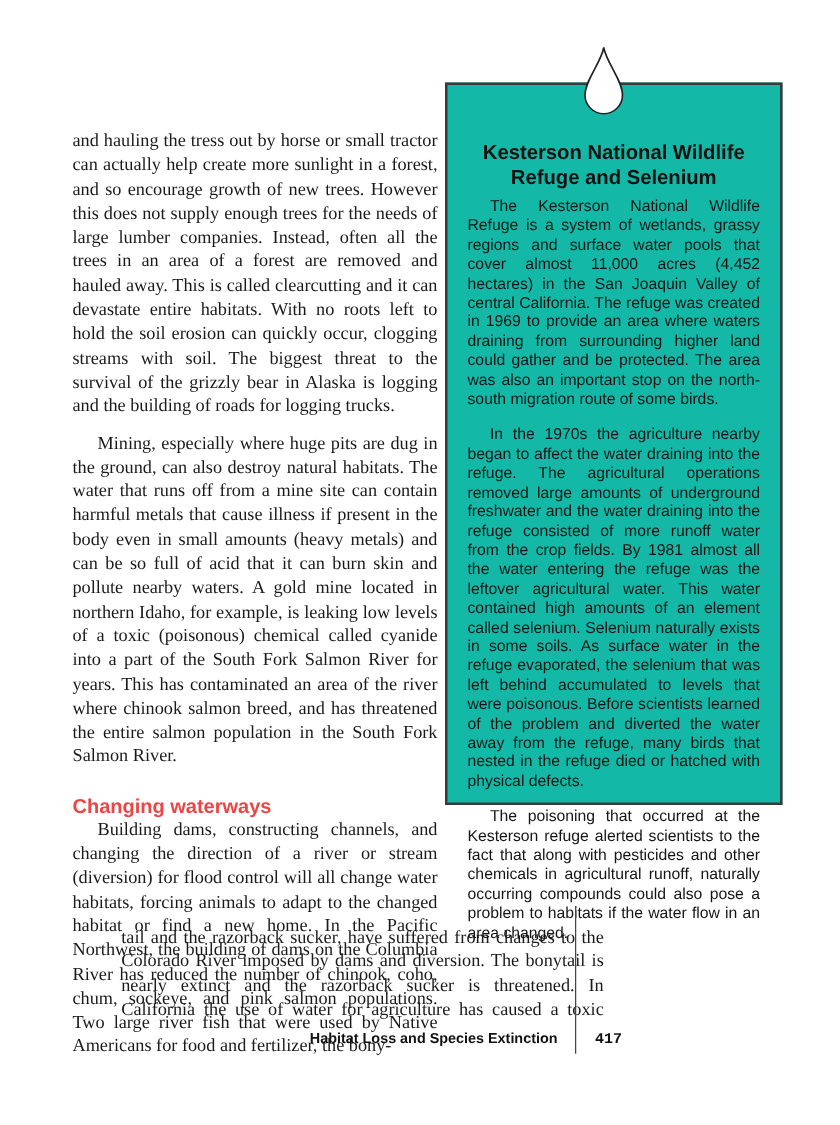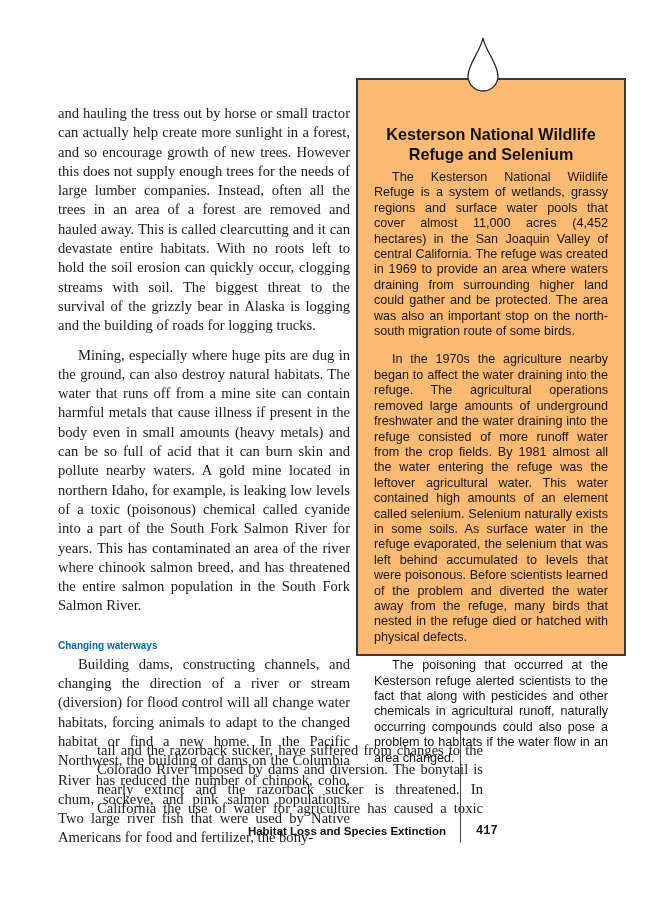--- a/index.html
+++ b/index.html
@@ -2,25 +2,25 @@
 <html><head>
 <meta charset="utf-8">
 <style>
   html, body { margin:0; padding:0; background:#ffffff; }
   body { width:672px; height:900px; position:relative; overflow:hidden; }
   .serif { font-family: "Liberation Serif", "DejaVu Serif", serif; font-size:14.6px; line-height:19.3px; color:#1a1a1a; }
   .col { position:absolute; left:58px; width:292px; text-align:justify;margin-top:40px; }
   .col p { margin:0; }
   .col p.indent { text-indent:20px;font-family:Liberation Serif, serif; }
   .gap { height:10px; }
-  .head { font-family:"Liberation Sans","DejaVu Sans",sans-serif; font-weight:bold; font-size:10px; color:#0369a1; line-height:19px; margin-top:20px; }
+  .head { font-family:"Liberation Sans","DejaVu Sans",sans-serif; font-weight:bold; font-size:16px; color:#ef4444; line-height:19px; margin-top:20px; }
   .wide { position:absolute; left:58px; width:386px; text-align:justify; text-align-last:justify;margin-left:39px; }
   .wide .line { display:block; text-align:justify; text-align-last:justify; height:19.3px; }
   .wide .line.last { text-align-last:justify; }
-  .box { position:absolute; left:356px; top:66px; width:270px; height:578px; background:#fdba74; border:2px solid #3a3a3a; box-sizing:border-box;margin-top:12px; }
+  .box { position:absolute; left:356px; top:66px; width:270px; height:578px; background:#14b8a6; border:2px solid #3a3a3a; box-sizing:border-box; }
   .box-inner { position:absolute; left:16px; right:16px; top:44px; font-family:"Liberation Sans","DejaVu Sans",sans-serif; font-size:12.6px; line-height:15.4px; color:#151515; text-align:justify; }
   .box-title { font-weight:bold; font-size:16.2px; line-height:20px; text-align:center; margin:0 0 6px 0; color:#111; }
   .box-inner p { margin:0; text-indent:18px; }
   .box-inner .pgap { height:13px; }
   .drop { position:absolute; left:466px; top:36px; width:34px; height:56px; }
   .rule { position:absolute; left:460px; top:725px; width:1px; height:118px; background:#444; }
   .footer-title { position:absolute; right:226px; top:825px; font-family:"Liberation Sans","DejaVu Sans",sans-serif; font-weight:bold; font-size:11.5px; color:#111;text-align:right; }
   .page-num { position:absolute; left:476px; top:824px; font-family:Liberation Mono, monospace; font-weight:bold; font-size:12px; color:#111; }
 </style>
 </head>

